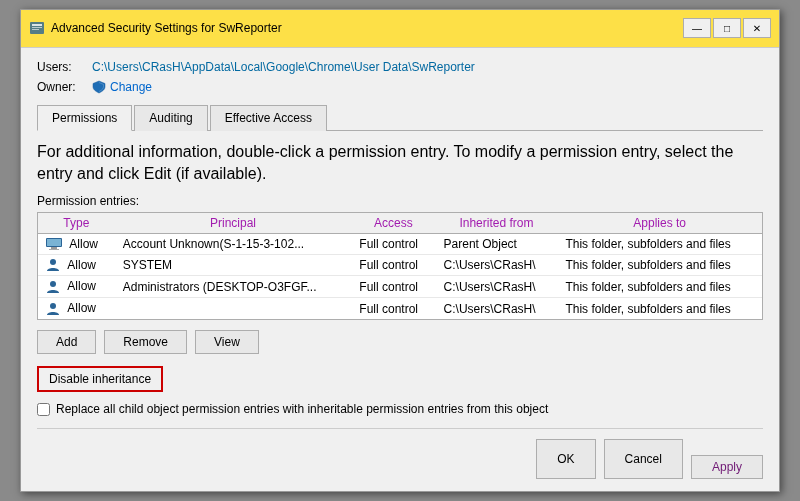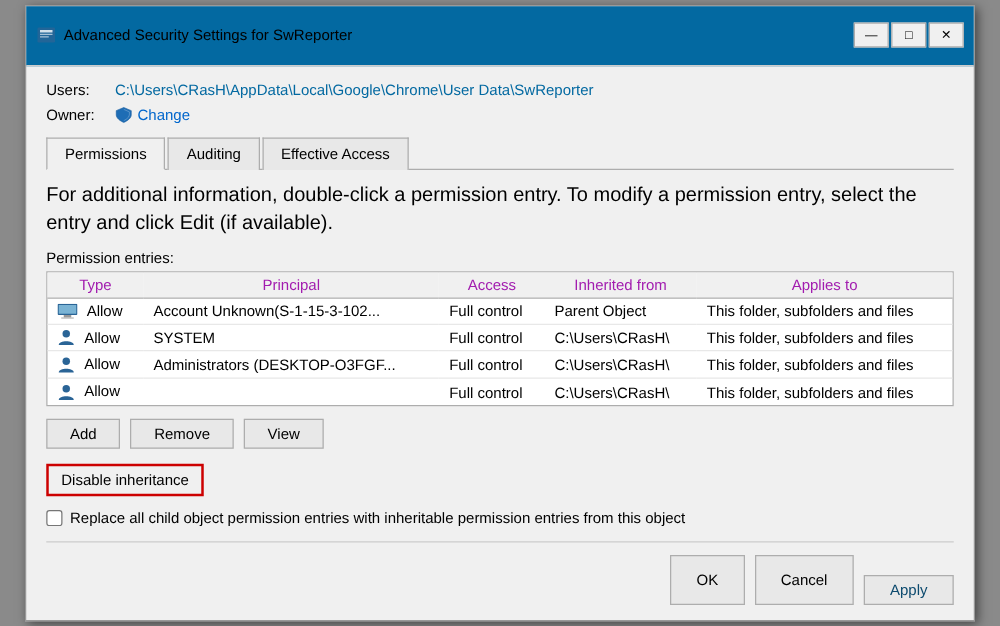--- a/index.html
+++ b/index.html
@@ -14,26 +14,26 @@
       font-size: 12px;
       color: #000;
     }
     .window {
       width: 760px;
       background: #f0f0f0;
       border: 1px solid #999;
       box-shadow: 2px 2px 8px rgba(0,0,0,0.5);
     }
     .title-bar {
-      background: #0369a1;
+      background: #fde047;
       border-bottom: 1px solid #ccc;
       display: flex;
       align-items: center;
       padding: 6px 8px;
-      height: 48px;
+      height: 38px;
     }
     .title-bar-icon {
       width: 16px;
       height: 16px;
       margin-right: 6px;
       display: flex;
       align-items: center;
       justify-content: center;
     }
     .title-bar-text {
@@ -191,21 +191,21 @@
     }
     .bottom-btn {
       padding: 4px 20px;
       background: #e8e8e8;
       border: 1px solid #adadad;
       font-size: 12px;
       cursor: pointer;
       min-width: 55px;
     }
     .bottom-btn.disabled {
-      color: #0c4a6e;
+      color: #701a75;
       cursor: default;
       margin-top: 16px;
     }
   </style>
 </head>
 <body>
 
 <div class="window">
 
   <div class="title-bar">

